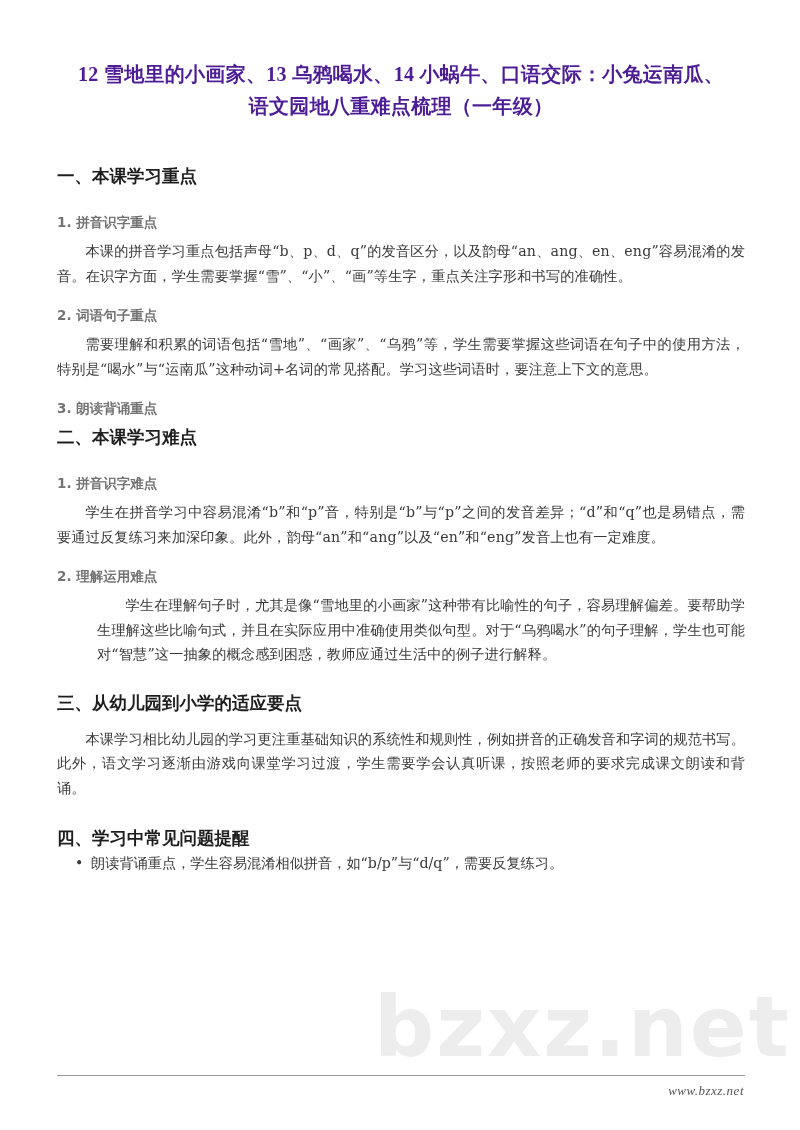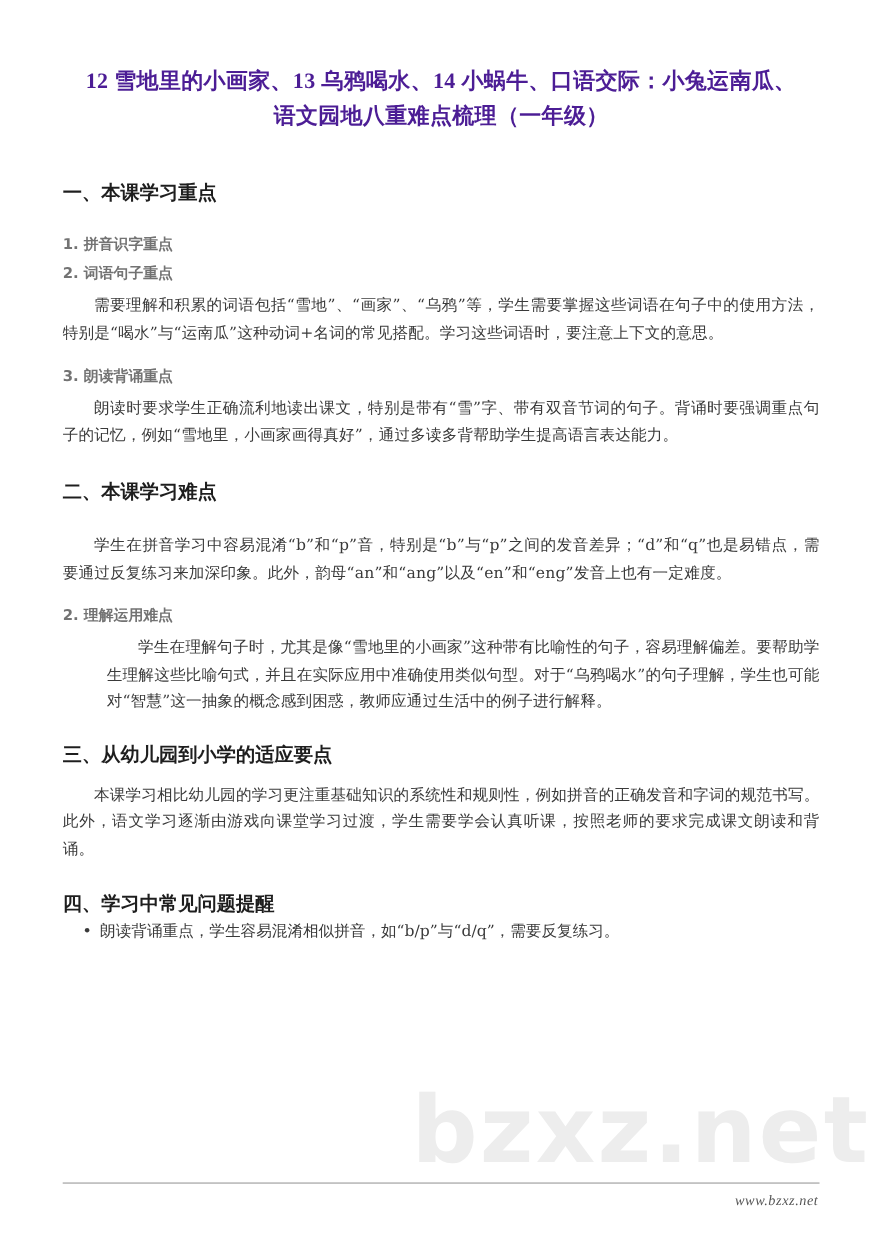--- a/index.html
+++ b/index.html
@@ -119,31 +119,32 @@
 
   <div style="margin-bottom: 42px;">
     <h1 class="doc-title">12 雪地里的小画家、13 乌鸦喝水、14 小蜗牛、口语交际：小兔运南瓜、</h1>
     <h1 class="doc-title">语文园地八重难点梳理（一年级）</h1>
   </div>
 
   <div>
     <h2 class="section-heading" style="margin-bottom: 24px;">一、本课学习重点</h2>
 
     <h3 class="sub-heading" style="margin-bottom: 7px;">1. 拼音识字重点</h3>
+    <p class="para" style="margin-bottom: 17px;">本课的拼音学习重点包括声母“b、p、d、q”的发音区分，以及韵母“an、ang、en、eng”容易混淆的发音。在识字方面，学生需要掌握“雪”、“小”、“画”等生字，重点关注字形和书写的准确性。</p>
 
     <h3 class="sub-heading" style="margin-bottom: 7px;">2. 词语句子重点</h3>
     <p class="para" style="margin-bottom: 17px;">需要理解和积累的词语包括“雪地”、“画家”、“乌鸦”等，学生需要掌握这些词语在句子中的使用方法，特别是“喝水”与“运南瓜”这种动词+名词的常见搭配。学习这些词语时，要注意上下文的意思。</p>
 
     <h3 class="sub-heading" style="margin-bottom: 7px;">3. 朗读背诵重点</h3>
-    <p class="para" style="margin-bottom: 28px;">朗读时要求学生正确流利地读出课文，特别是带有“雪”字、带有双音节词的句子。背诵时要强调重点句子的记忆，例如“雪地里，小画家画得真好”，通过多读多背帮助学生提高语言表达能力。</p>
   </div>
 
   <div>
     <h2 class="section-heading" style="margin-bottom: 24px;">二、本课学习难点</h2>
 
+    <h3 class="sub-heading" style="margin-bottom: 7px;">1. 拼音识字难点</h3>
     <p class="para" style="margin-bottom: 17px;">学生在拼音学习中容易混淆“b”和“p”音，特别是“b”与“p”之间的发音差异；“d”和“q”也是易错点，需要通过反复练习来加深印象。此外，韵母“an”和“ang”以及“en”和“eng”发音上也有一定难度。</p>
 
     <h3 class="sub-heading" style="margin-bottom: 7px;">2. 理解运用难点</h3>
     <p class="para" style="margin-bottom: 24px; margin-left: 40px;">学生在理解句子时，尤其是像“雪地里的小画家”这种带有比喻性的句子，容易理解偏差。要帮助学生理解这些比喻句式，并且在实际应用中准确使用类似句型。对于“乌鸦喝水”的句子理解，学生也可能对“智慧”这一抽象的概念感到困惑，教师应通过生活中的例子进行解释。</p>
   </div>
 
   <div>
     <h2 class="section-heading" style="margin-bottom: 12px;">三、从幼儿园到小学的适应要点</h2>
     <p class="para" style="margin-bottom: 26px;">本课学习相比幼儿园的学习更注重基础知识的系统性和规则性，例如拼音的正确发音和字词的规范书写。此外，语文学习逐渐由游戏向课堂学习过渡，学生需要学会认真听课，按照老师的要求完成课文朗读和背诵。</p>
   </div>

